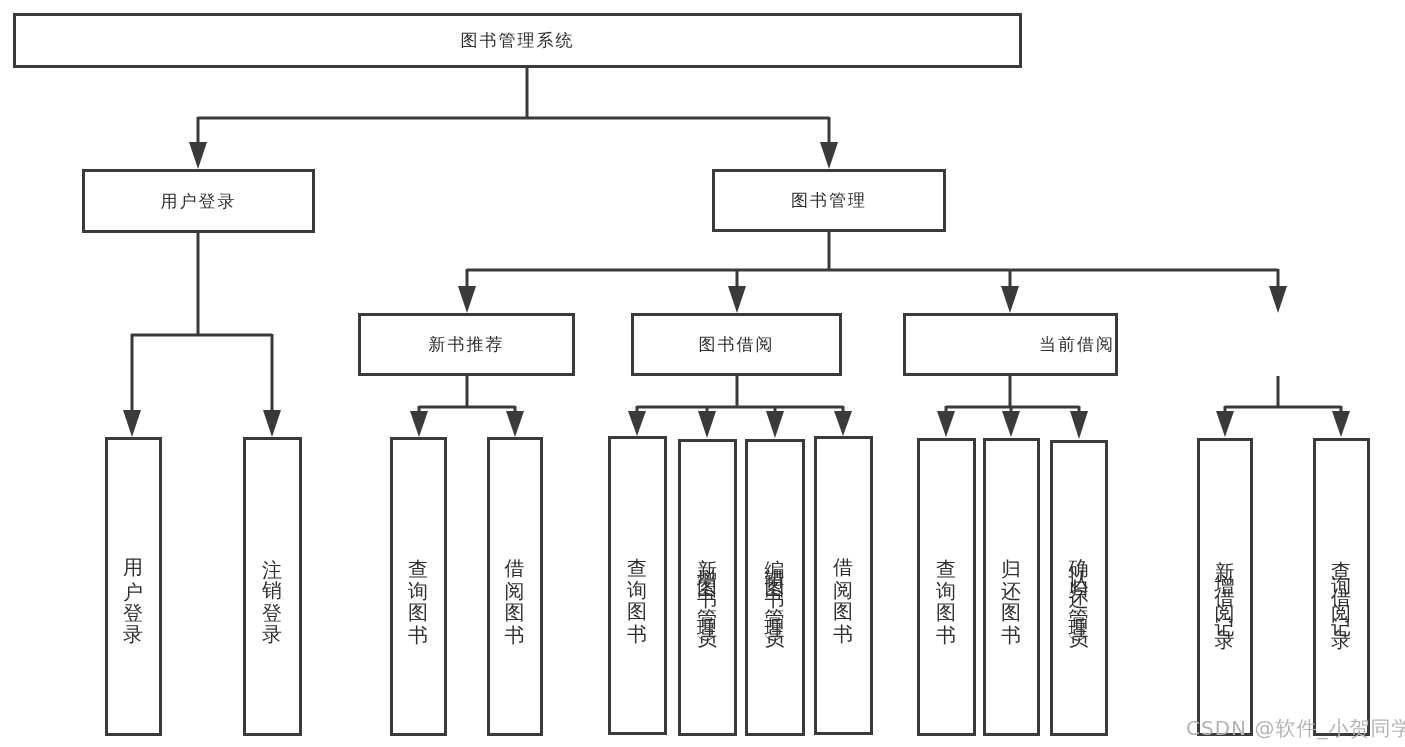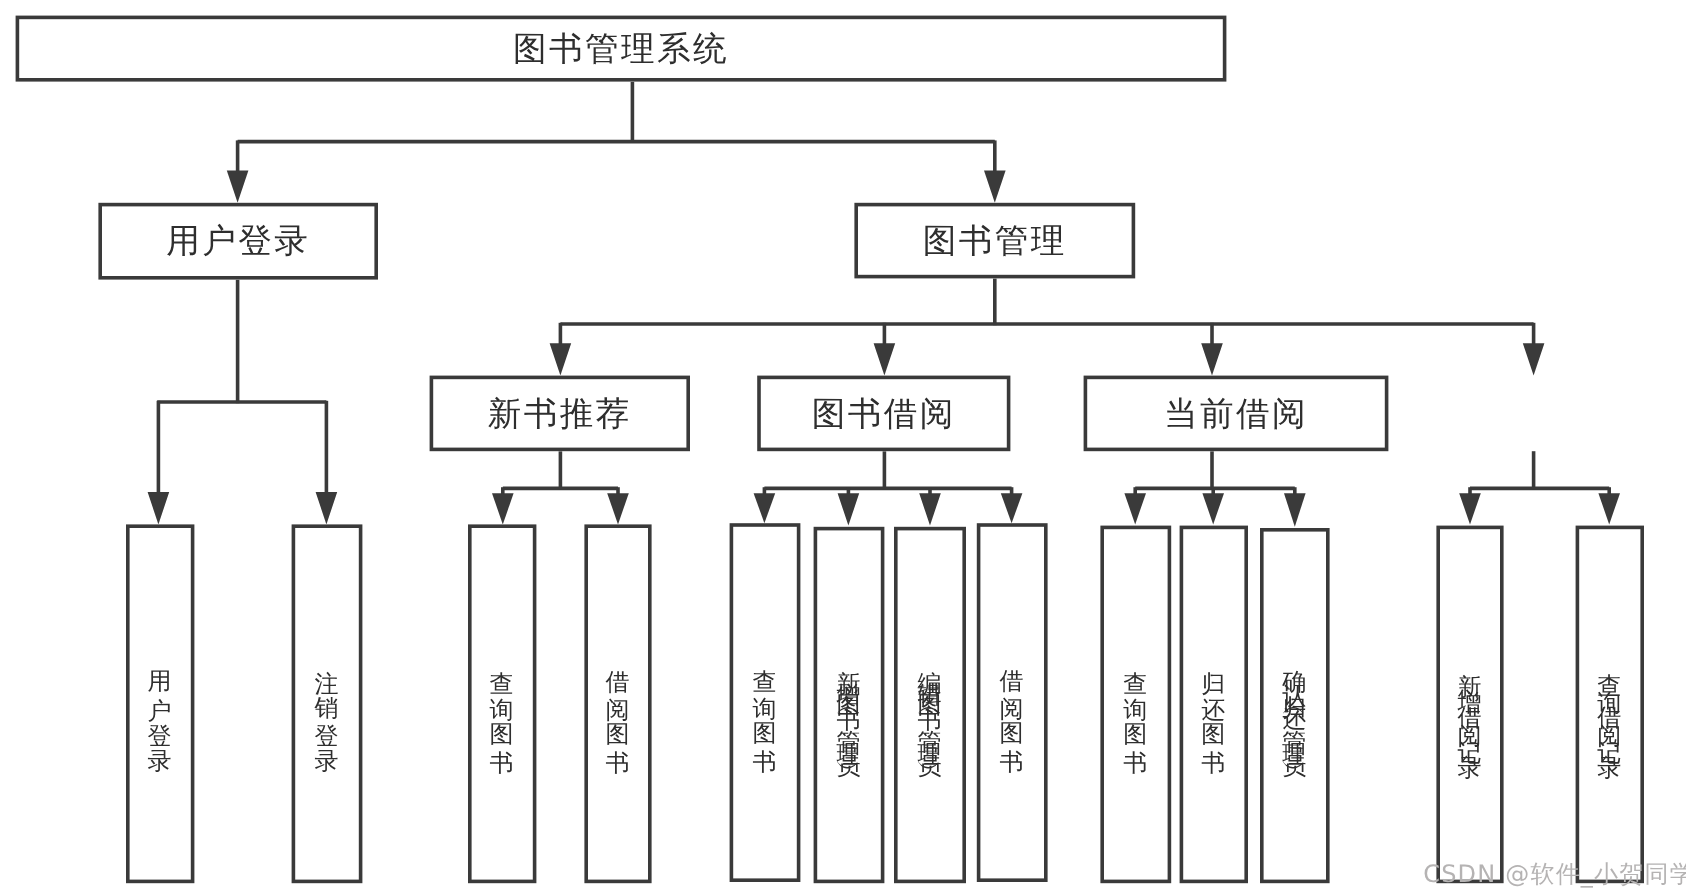--- a/index.html
+++ b/index.html
@@ -12,21 +12,21 @@
   }
   .wires{position:absolute;left:0;top:0;width:1405px;height:747px;}
   .box{
     position:absolute;
     box-sizing:border-box;
     border:3px solid #3a3a3a;
     background:#ffffff;
     color:#2e2e2e;
     display:flex;align-items:center;justify-content:center;
   }
-  .hbox{font-size:28px;letter-spacing:2px;white-space:nowrap;}
+  .hbox{font-size:17px;letter-spacing:2px;white-space:nowrap;}
   .vbox{
     font-size:20px;
     writing-mode:vertical-rl;
     line-height:1;
     white-space:nowrap;
   }
   .vshort{letter-spacing:22px;}
   .vmed{letter-spacing:14px;}
   .vlong{letter-spacing:10px;}
   .watermark{
@@ -120,21 +120,21 @@
   <div class="box hbox" style="left:358px;top:313px;width:217px;height:63px;">
     <span>新书推荐</span>
   </div>
 
   <div class="box hbox" style="left:712px;top:169px;width:234px;height:63px;">
     <span>图书管理</span>
   </div>
   <div class="box hbox" style="left:631px;top:313px;width:211px;height:63px;">
     <span>图书借阅</span>
   </div>
-  <div class="box hbox" style="left:903px;top:313px;width:254px;height:63px;">
+  <div class="box hbox" style="left:903px;top:313px;width:215px;height:63px;justify-content:flex-end;">
     <span>当前借阅</span>
   </div>
 
   <div class="box vbox vshort" style="left:105px;top:437px;width:57px;height:299px;">
     <span>用户登录</span>
   </div>
   <div class="box vbox vshort" style="left:243px;top:437px;width:59px;height:299px;">
     <span>注销登录</span>
   </div>
 

